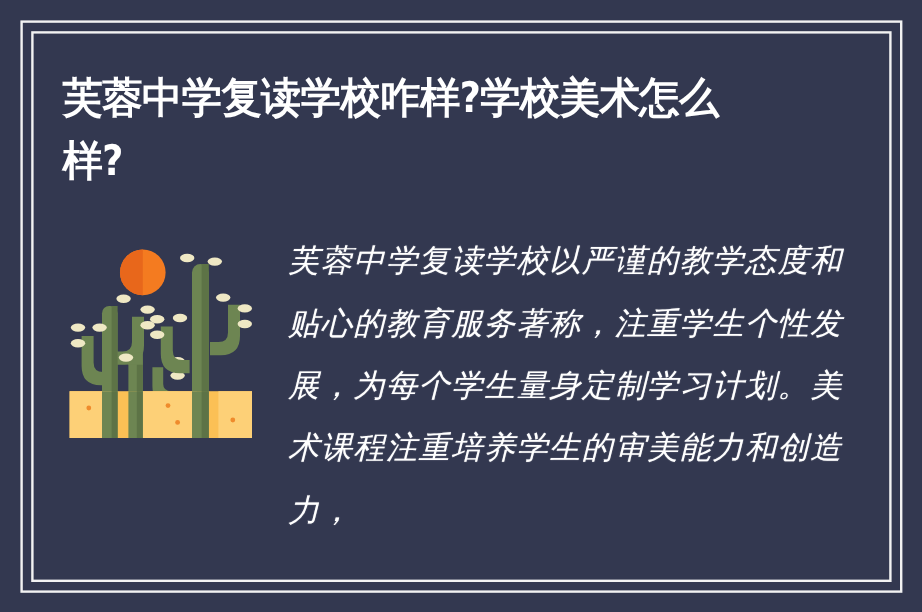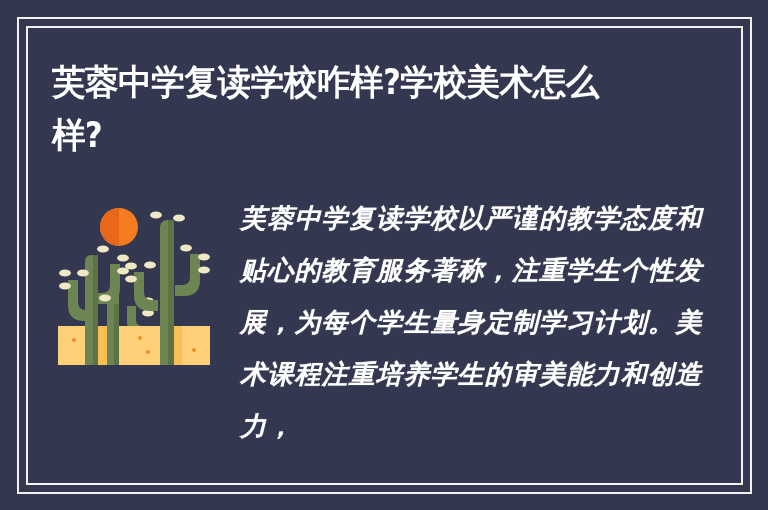--- a/index.html
+++ b/index.html
@@ -91,21 +91,20 @@
     color: #ffffff;
     font-family: "DejaVu Serif", "Liberation Serif", serif;
     font-size: 26px;
     line-height: 52px;
     font-style: italic;
     letter-spacing: 1.2px;
     text-align: left;
     white-space: normal;
     word-break: break-all;
     text-shadow: 0 0 1px rgba(255,255,255,0.55);
-    font-weight: bold;
   }
 </style>
 </head>
 <body>
 
 <div class="poster">
 
   <div class="frame-outer"></div>
   <div class="frame-inner"></div>
 

